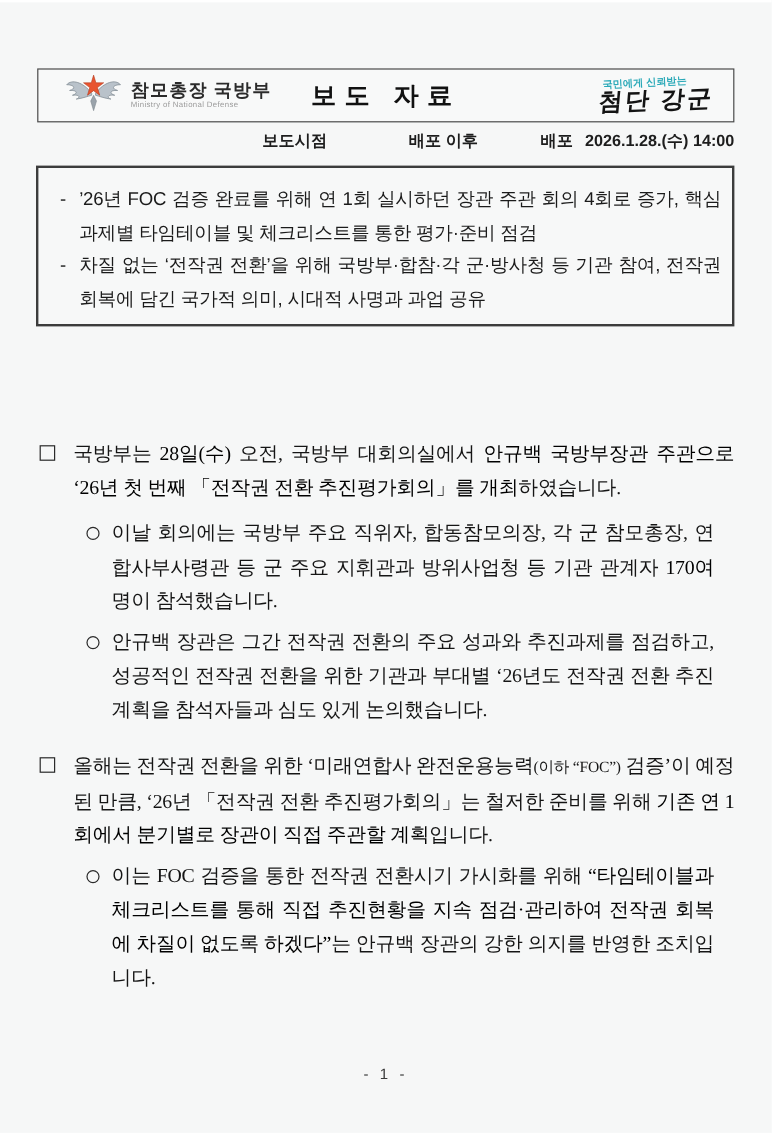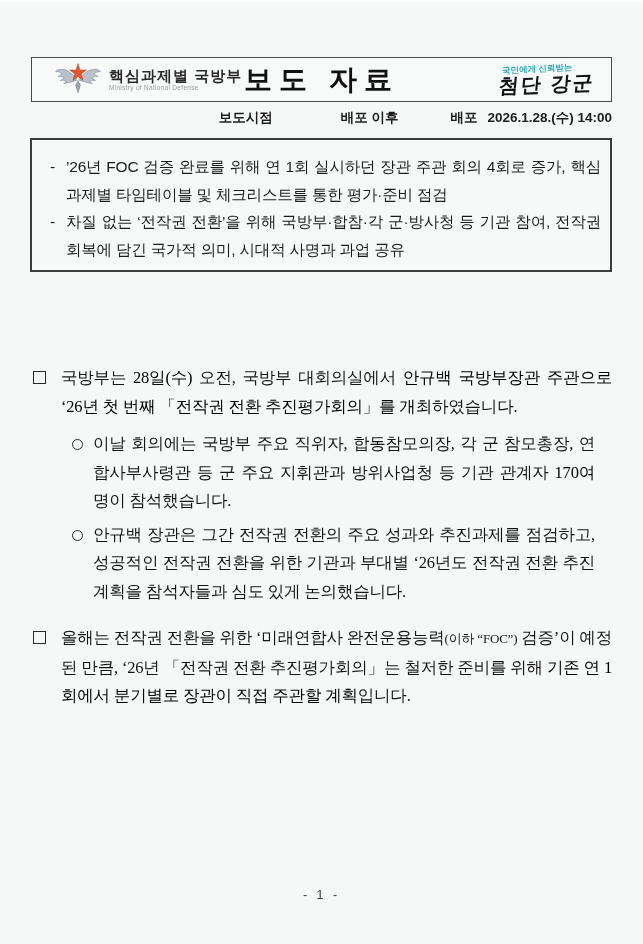--- a/index.html
+++ b/index.html
@@ -18,21 +18,21 @@
     position:absolute;left:31px;top:55px;width:581px;height:45px;
     border:1.5px solid #4a4a4a;background:#f8f9f9;
     box-sizing:border-box;display:flex;align-items:center;
   }
   .logo{display:flex;align-items:center;gap:7px;padding-left:22px;}
   .logo-text-kr{font-family:"Liberation Sans","DejaVu Sans",sans-serif;font-weight:bold;font-size:15px;color:#2b2b2b;letter-spacing:1px;line-height:16px;}
   .logo-text-en{font-family:"Liberation Sans","DejaVu Sans",sans-serif;font-size:6.5px;color:#9a9a9a;letter-spacing:.3px;line-height:8px;}
   .doc-type{
     position:absolute;left:0;right:0;text-align:center;
     font-family:"Liberation Sans","DejaVu Sans",sans-serif;
-    font-weight:bold;font-size:28px;letter-spacing:7px;color:#111;
+    font-weight:bold;font-size:21px;letter-spacing:7px;color:#111;
   }
   .slogan{margin-left:auto;padding-right:16px;text-align:left;z-index:2;}
   .slogan-small{font-family:"Liberation Sans","DejaVu Sans",sans-serif;font-size:8.5px;font-weight:bold;transform:rotate(-3deg);line-height:9px;margin-left:3px;}
   .slogan-big{font-family:"Liberation Sans","DejaVu Sans",sans-serif;font-size:20px;font-weight:900;color:#141414;transform:skewX(-7deg) rotate(-2deg);letter-spacing:2px;line-height:22px;}
   
   .info-row{
     position:absolute;left:31px;top:107px;width:581px;
     display:flex;justify-content:flex-end;align-items:baseline;
     font-family:"Liberation Sans","DejaVu Sans",sans-serif;
     font-weight:bold;font-size:13.5px;color:#1d1d1d;
@@ -90,21 +90,21 @@
 
           <path d="M28 22 C19 10, 7 7, 2 13 C10 13, 12 17, 5 19 C13 18.5, 14 22, 8 24 C15 23, 17 26, 12 28 C19 27, 24 25, 28 24 Z" fill="#b9c2ca" stroke="#828c94" stroke-width="0.8"></path>
           <path d="M32 22 C41 10, 53 7, 58 13 C50 13, 48 17, 55 19 C47 18.5, 46 22, 52 24 C45 23, 43 26, 48 28 C41 27, 36 25, 32 24 Z" fill="#b9c2ca" stroke="#828c94" stroke-width="0.8"></path>
 
           <path d="M30 3 L32.4 11 L40.5 11 L34 16 L36.4 24 L30 19.2 L23.6 24 L26 16 L19.5 11 L27.6 11 Z" fill="#e8542f" stroke="#b23a1e" stroke-width="0.6"></path>
 
           <path d="M30 24 L33 30 L30 40 L27 30 Z" fill="#9aa3ab" stroke="#7d868e" stroke-width="0.6"></path>
         </svg>
       </span>
       <span>
-        <div class="logo-text-kr">핵심과제별 국방부</div>
+        <div class="logo-text-kr">참모총장 국방부</div>
         <div class="logo-text-en">Ministry of National Defense</div>
       </span>
     </div>
     <div class="doc-type">보도 자료</div>
     <div class="slogan">
       <div class="slogan-small" id="slogan-small" style="color: rgb(42, 169, 184);">국민에게 신뢰받는</div>
       <div class="slogan-big">첨단 강군</div>
     </div>
   </div>
 
@@ -120,17 +120,18 @@
         <div class="box-bullet"><span class="dash">-</span><span>’26년 FOC 검증 완료를 위해 연 1회 실시하던 장관 주관 회의 4회로 증가, 핵심과제별 타임테이블 및 체크리스트를 통한 평가·준비 점검</span></div>
         <div class="box-bullet"><span class="dash">-</span><span>차질 없는 ‘전작권 전환’을 위해 국방부·합참·각 군·방사청 등 기관 참여, 전작권 회복에 담긴 국가적 의미, 시대적 사명과 과업 공유</span></div>
       </div>
   </div>
 
   <div class="body-wrap" id="body-paragraphs">
       <div class="para lvl1" style="margin-top: 12px;"><span class="marker square"></span><span>국방부는 </span><span class="b">28일(수)</span><span> 오전, 국방부 대회의실에서 </span><span class="b">안규백 국방부장관 주관으로 ‘26년 첫 번째 「전작권 전환 추진평가회의」를 개최</span><span>하였습니다.</span></div>
       <div class="para lvl2" style="margin-top: 9px;"><span class="marker circle"></span><span>이날 회의에는 국방부 주요 직위자, 합동참모의장, 각 군 참모총장, 연합사부사령관 등 군 주요 지휘관과 방위사업청 등 기관 관계자 </span><span class="b">170여</span><span> 명이 참석했습니다.</span></div>
       <div class="para lvl2" style="margin-top: 5px;"><span class="marker circle"></span><span>안규백 장관은 그간 전작권 전환의 주요 성과와 추진과제를 점검하고, 성공적인 전작권 전환을 위한 기관과 부대별 ‘26년도 전작권 전환 추진계획을 참석자들과 심도 있게 논의했습니다.</span></div>
       <div class="para lvl1" style="margin-top: 18px;"><span class="marker square"></span><span>올해는 전작권 전환을 위한 ‘미래연합사 완전운용능력</span><span class="small">(이하 “FOC”)</span><span> 검증’이 예정된 만큼, ‘26년 「전작권 전환 추진평가회의」는 철저한 준비를 위해 </span><span class="b">기존 연 1회에서 분기별로 장관이 직접 주관할 계획</span><span>입니다.</span></div>
+      <div class="para lvl2" style="margin-top: 5px;"><span class="marker circle"></span><span>이는 FOC 검증을 통한 전작권 전환시기 가시화를 위해 </span><span class="b">“타임테이블과 체크리스트를 통해 직접 추진현황을 지속 점검·관리하여 전작권 회복에 차질이 없도록 하겠다”</span><span>는 안규백 장관의 강한 의지를 반영한 조치입니다.</span></div>
     </div>
 
   <div class="page-num">- 1 -</div>
 
 </div>
 
 </body></html>

